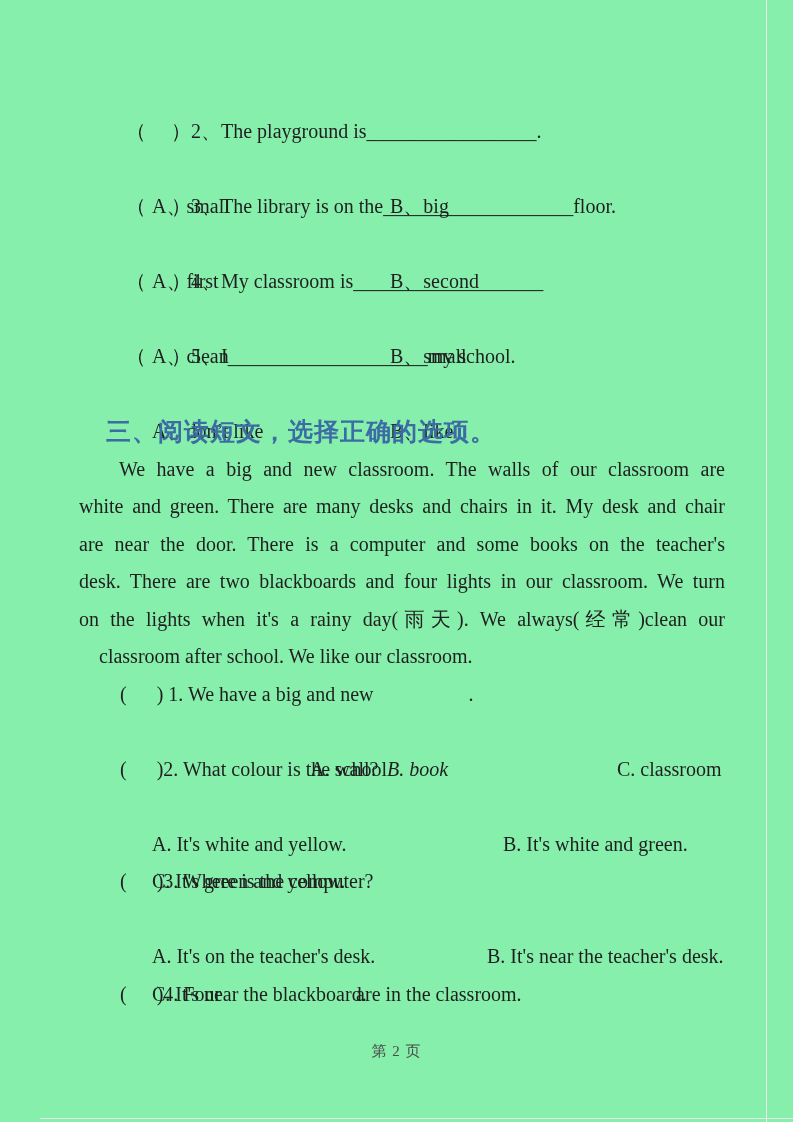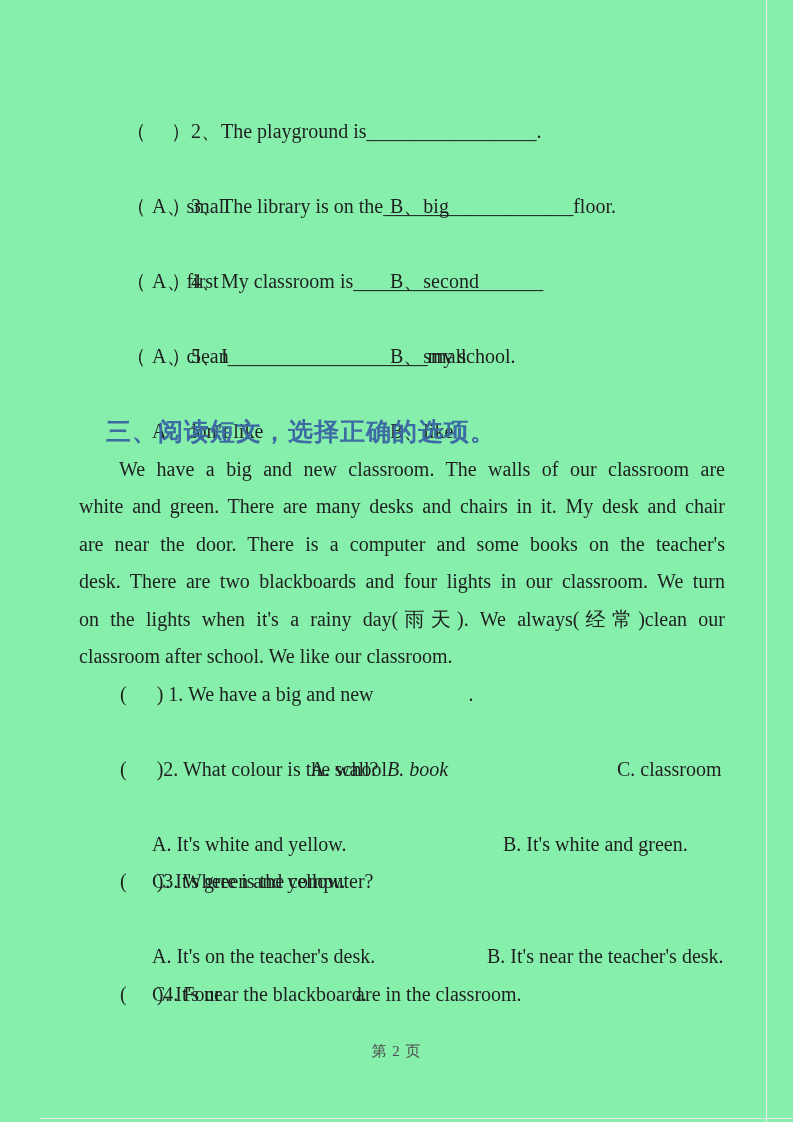--- a/index.html
+++ b/index.html
@@ -50,21 +50,21 @@
     width: 646px;
     margin-left: 79px;
   }
   .pline {
     height: 37.5px;
     line-height: 37.5px;
     text-align: justify;
     text-align-last: justify;
   }
   .pline.first { text-indent: 40px; }
-  .pline.last  { text-align-last: left; }
+  .pline.last  { text-align-last: left; margin-left: 20px; }
   .footer {
     position: absolute;
     top: 1042px;
     left: 0;
     width: 793px;
     text-align: center;
     font-size: 15px;
     color: #4b4b4b;
     letter-spacing: 1px;
   }

